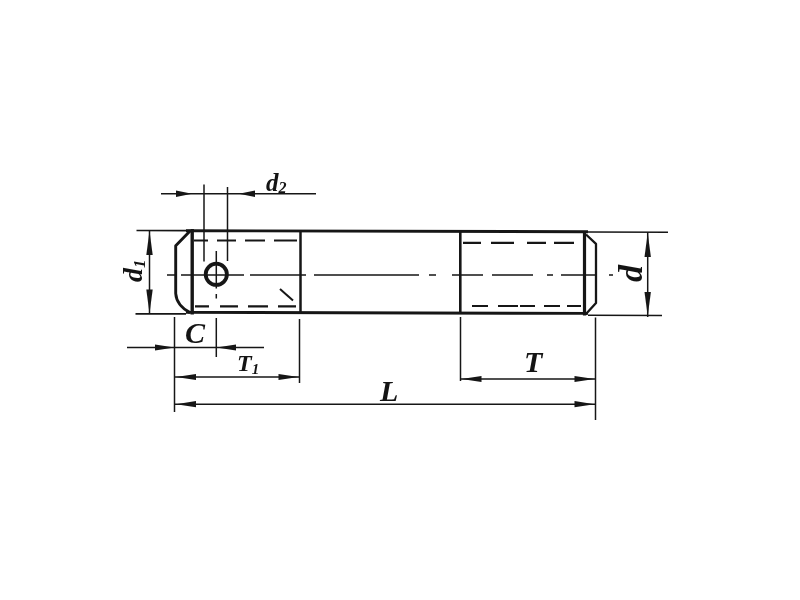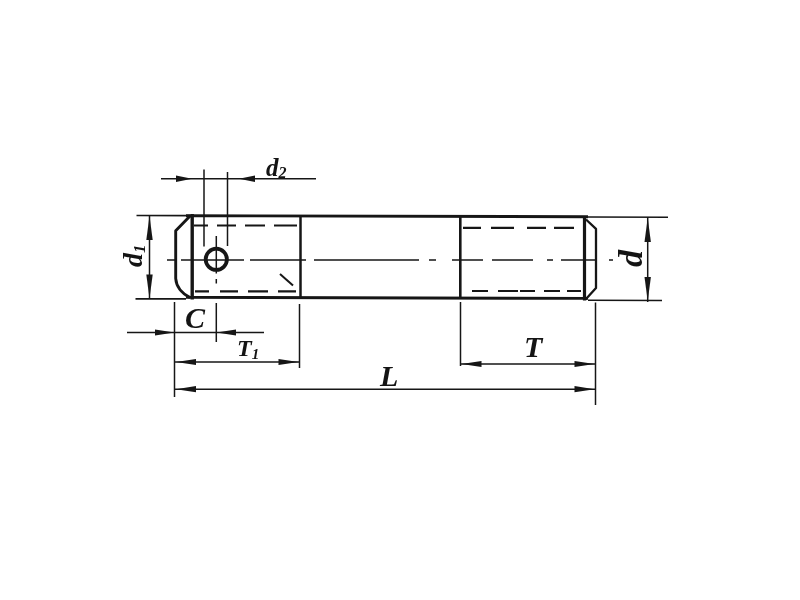--- a/index.html
+++ b/index.html
@@ -1,16 +1,16 @@
 <!DOCTYPE html>
 <html><head>
 <meta charset="utf-8">
 <style>
   html,body{margin:0;padding:0;background:#ffffff;}
-  .page{width:800px;height:566px;position:relative;background:#ffffff;overflow:hidden;filter:grayscale(1);}
+  .page{width:800px;height:566px;position:relative;background:#ffffff;overflow:hidden;filter:grayscale(1);margin-top:15px;}
   svg{position:absolute;left:0;top:0;}
   text{font-family:"Liberation Serif", serif;font-style:italic;fill:#141414;}
 </style>
 </head>
 <body>
 <div class="page">
 <svg width="800" height="600" viewBox="0 0 800 600">
   <g stroke="#161616" fill="none" stroke-linecap="butt">
 
     <g>

